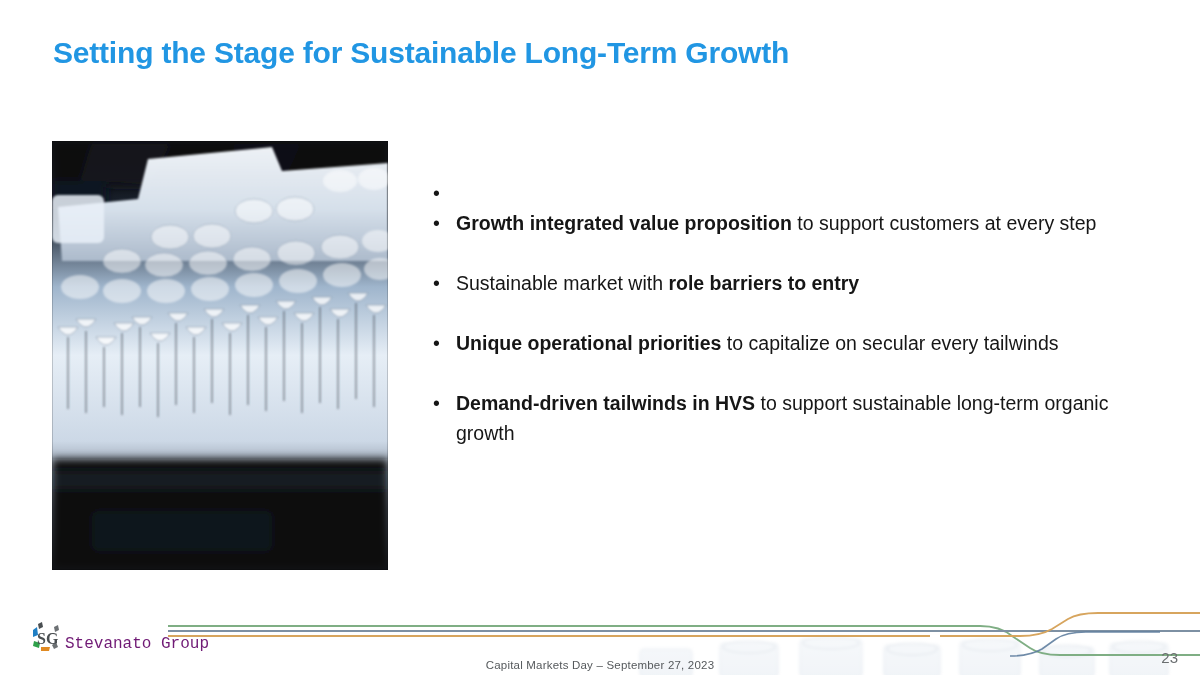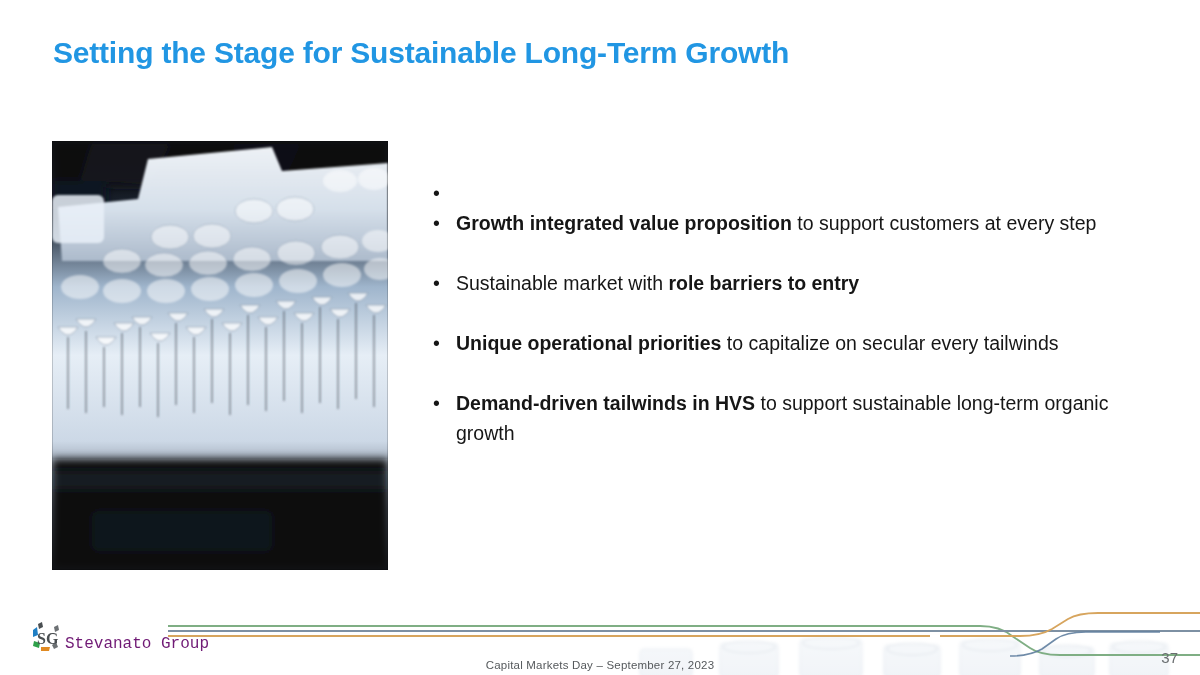--- a/index.html
+++ b/index.html
@@ -339,15 +339,15 @@
           <path d="M24,24 L28,21 L30,26 L26,28 Z" fill="#6d7174"></path>
           <path d="M10,3 L14,1 L15,6 L11,8 Z" fill="#4a4f52"></path>
           <path d="M26,6 L30,4 L31,9 L27,11 Z" fill="#6d7174"></path>
           <text x="9" y="23" font-family="Liberation Serif, serif" font-size="16" font-weight="bold" fill="#4a4f52">SG</text>
         </svg>
       </span>
       <span class="logo-text">Stevanato Group</span>
     </div>
 
     <div class="footer-caption">Capital Markets Day – September  27, 2023</div>
-    <div class="page-number">37</div>
+    <div class="page-number">23</div>
   </div>
 </div>
 
 </body></html>

